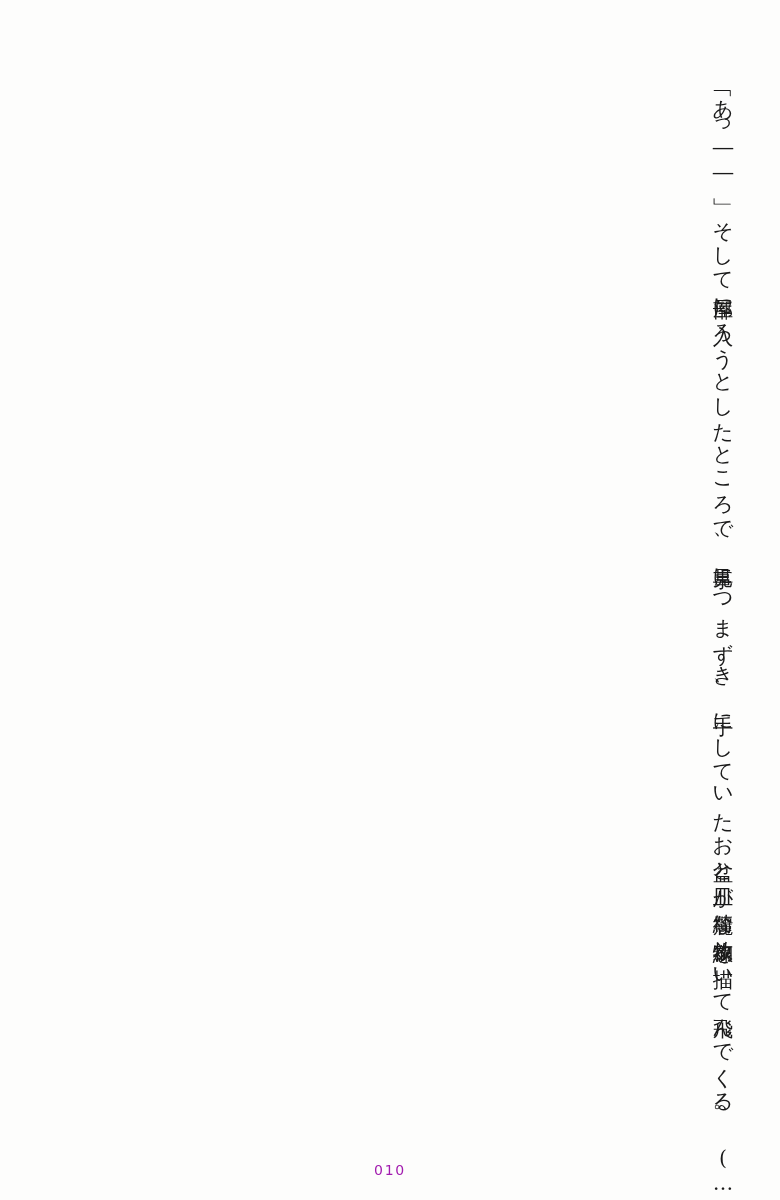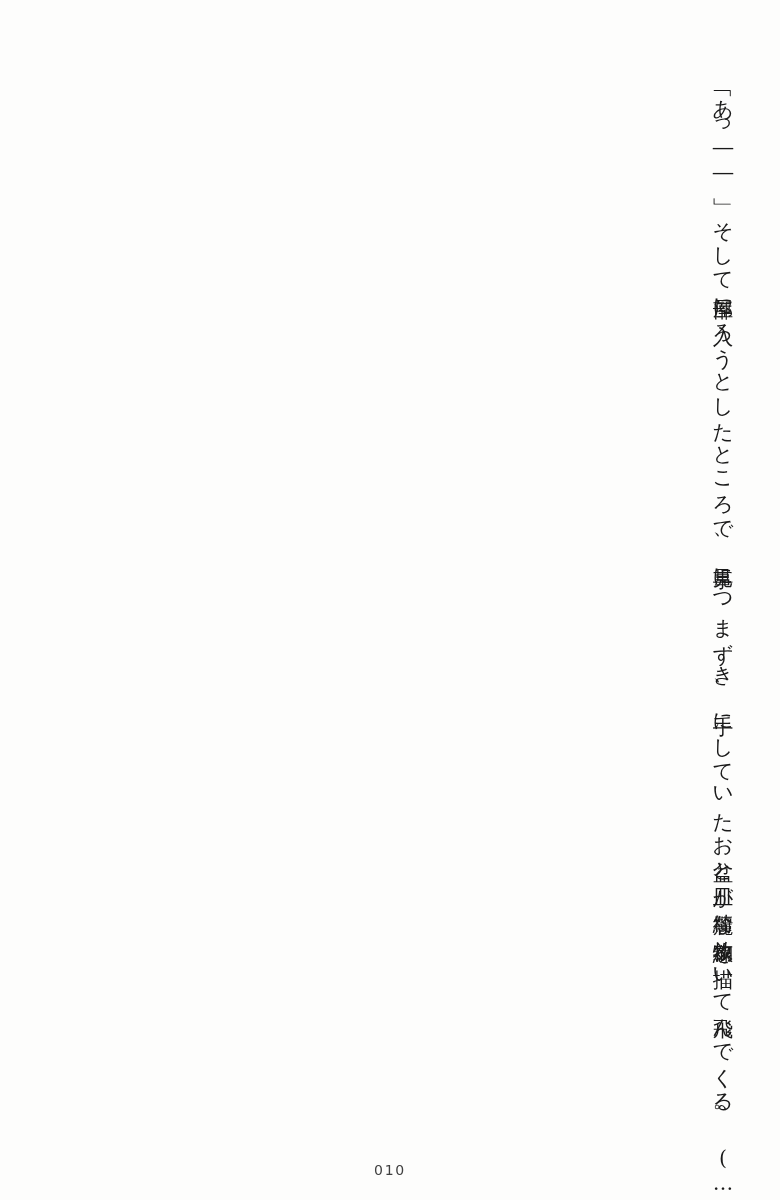--- a/index.html
+++ b/index.html
@@ -56,21 +56,21 @@
   .indent-0 { padding-top: 0px; }
   .page-number {
     position: absolute;
     bottom: 22px;
     left: 0;
     right: 0;
     text-align: center;
     font-size: 14px;
     letter-spacing: 0.12em;
     font-family: "DejaVu Sans", "Liberation Sans", sans-serif;
-    color: #404040;
+    color: #a21caf;
   }
 </style>
 </head>
 <body>
 
 <div class="page">
 
   <div class="text-area">
 
     <div class="line indent-1">「あっ――」</div>

